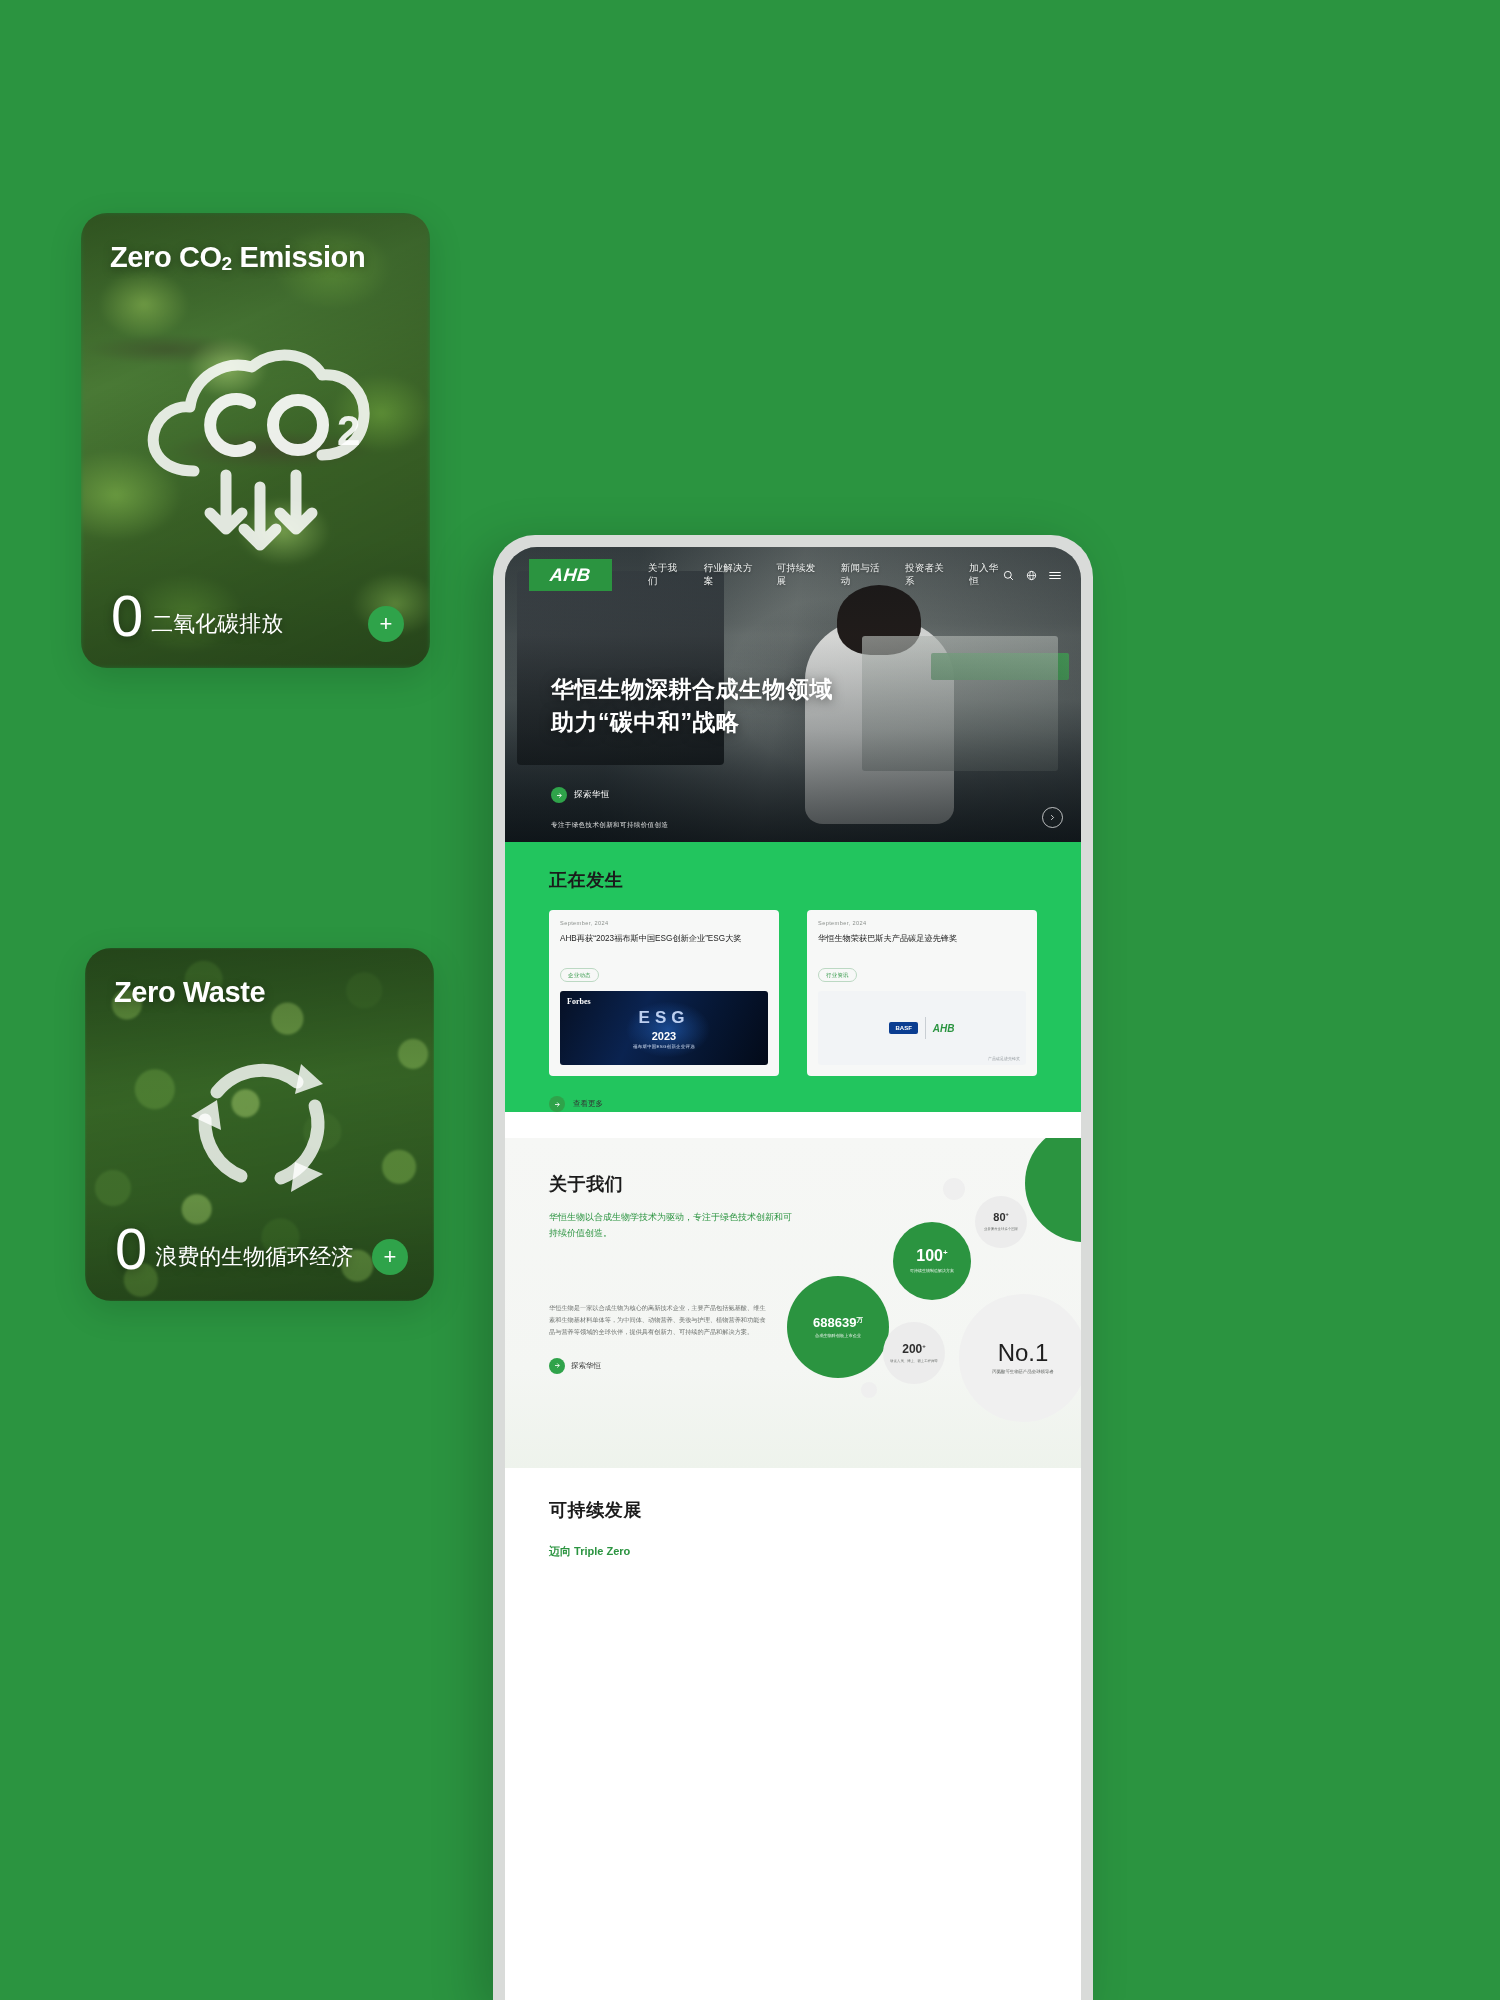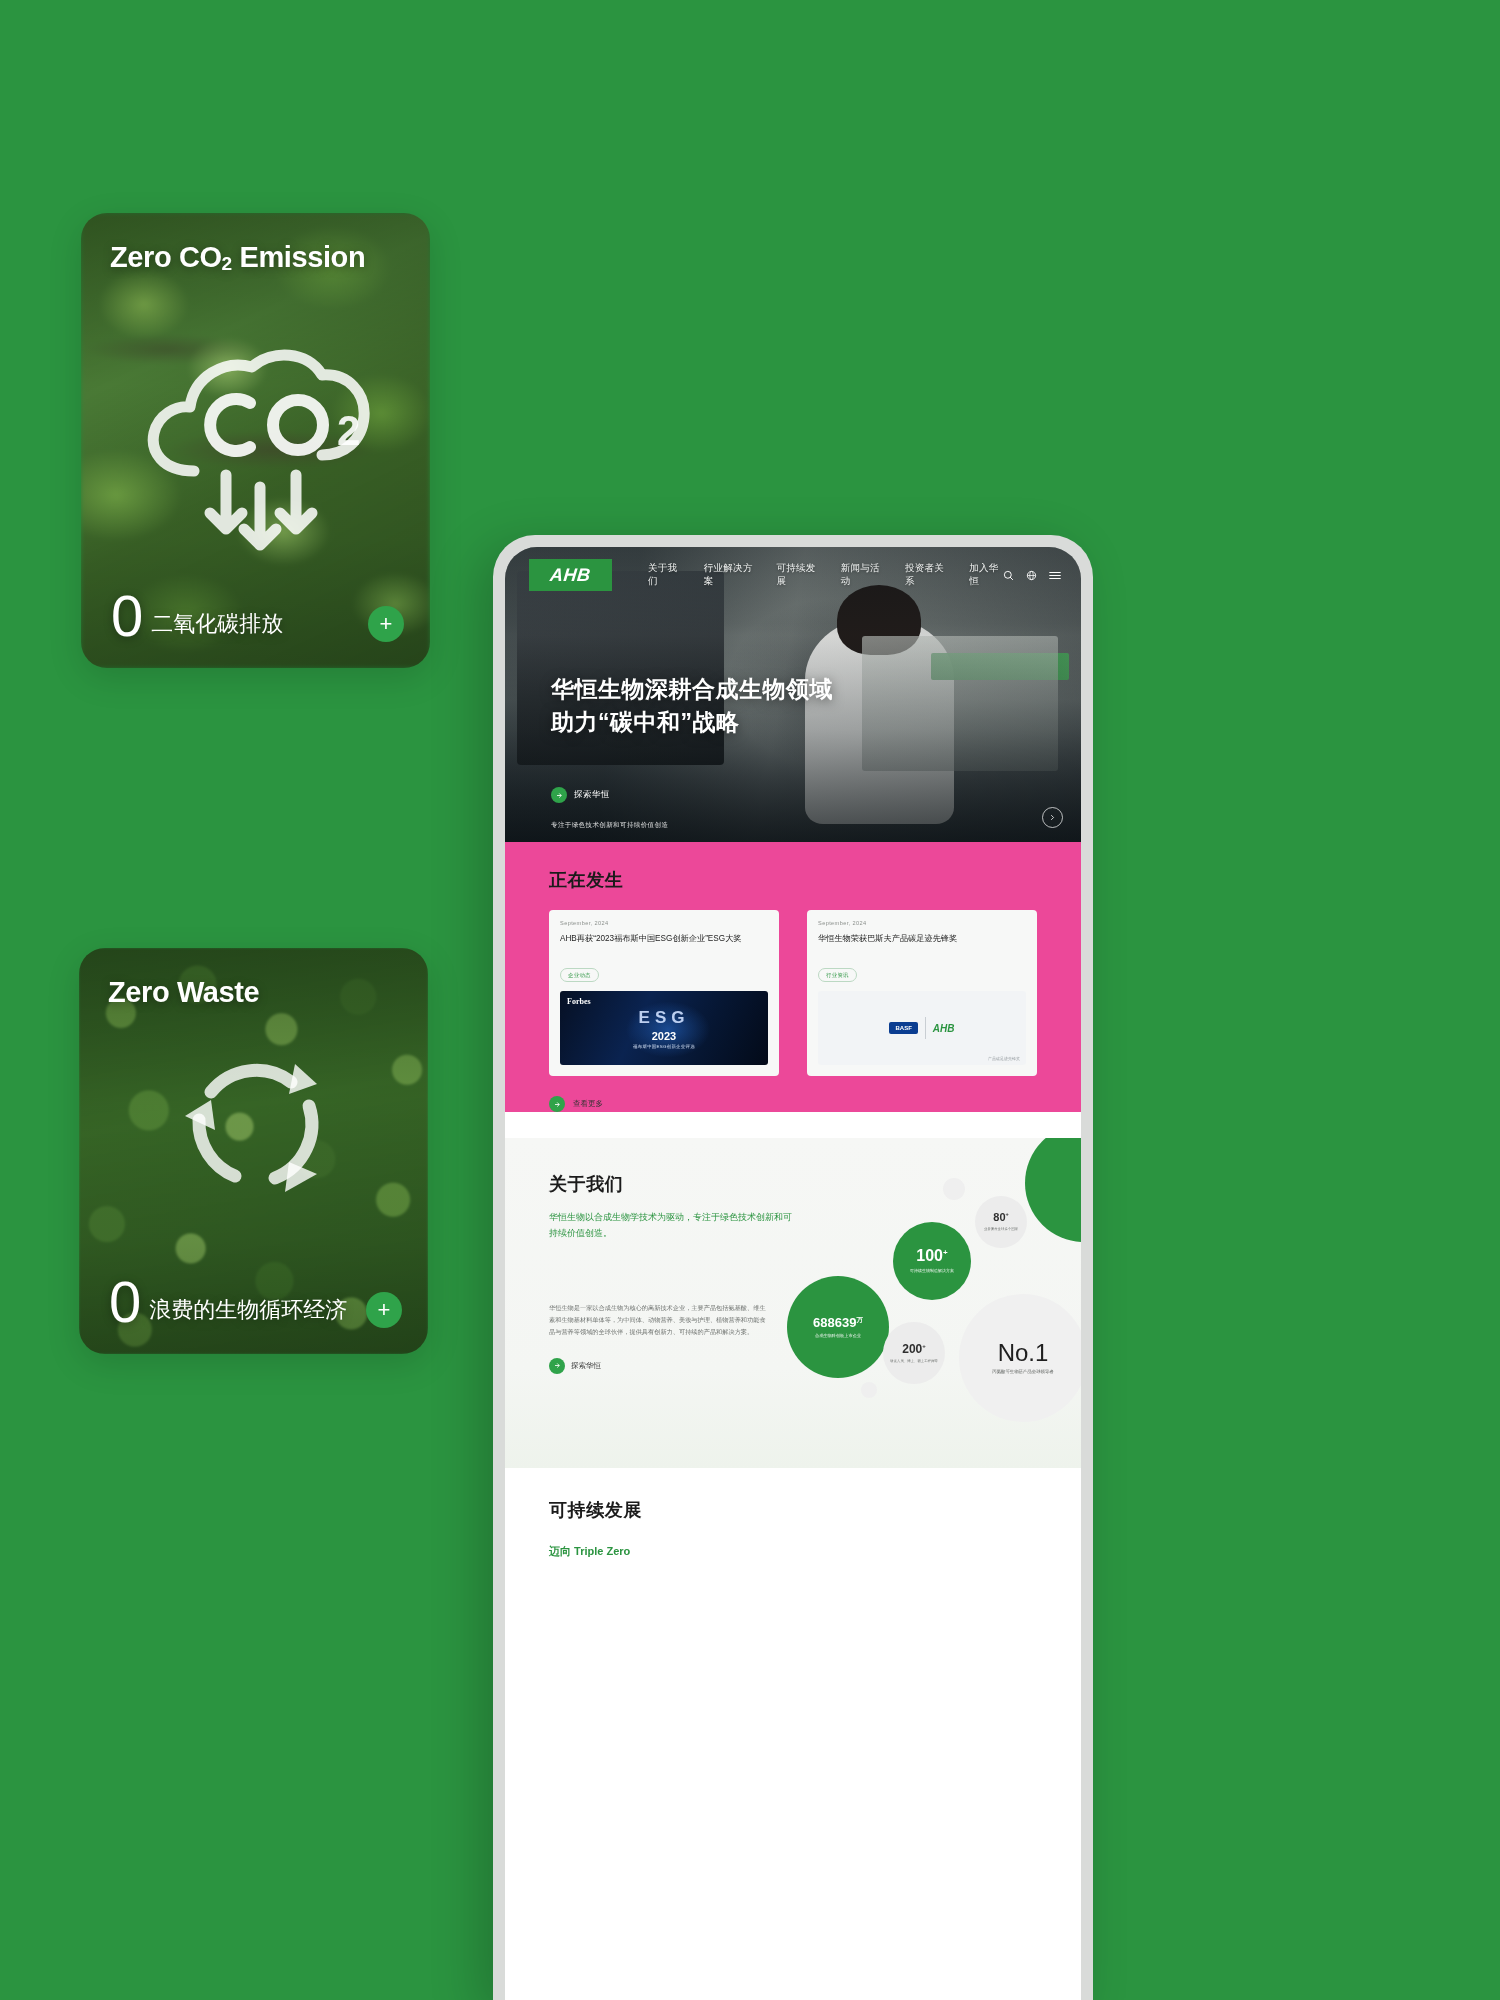--- a/index.html
+++ b/index.html
@@ -12,21 +12,21 @@
   body { background: #2b9440; position: relative; }
 
   
   .card {
     position: absolute;
     border-radius: 26px;
     overflow: hidden;
     box-shadow: 0 10px 34px rgba(0,0,0,0.14);
   }
   #card-co2 { left: 81px; top: 213px; width: 349px; height: 455px; }
-  #card-waste { left: 79px; top: 948px; width: 349px; height: 406px; }
+  #card-waste { left: 85px; top: 948px; width: 349px; height: 353px; }
 
   .card-bg { position: absolute; inset: 0; }
 
   
   .bg-canopy {
     background:
       radial-gradient(ellipse 70px 54px at 18% 20%, rgba(150,200,90,.85), transparent 65%),
       radial-gradient(ellipse 90px 64px at 72% 12%, rgba(120,180,70,.80), transparent 66%),
       radial-gradient(ellipse 66px 50px at 42% 34%, rgba(175,215,120,.75), transparent 62%),
       radial-gradient(ellipse 80px 62px at 86% 44%, rgba(110,165,62,.80), transparent 64%),
@@ -194,21 +194,21 @@
   }
   .hero-next {
     position:absolute; right:18px; bottom:14px; z-index:3;
     width:21px; height:21px; border-radius:50%;
     border:1px solid rgba(255,255,255,.7);
     display:flex; align-items:center; justify-content:center; cursor:pointer;
   }
   .hero-next svg{display:block;}
 
   
-  .news { padding: 26px 44px 0 44px; background:#ec4899; }
+  .news { padding: 26px 44px 0 44px; background:#22c55e; }
   .sec-title { font-size:18px; font-weight:700; color:#1b1b1b; letter-spacing:.6px; }
   .news-grid { display:flex; gap:28px; margin-top:18px; }
   .news-card {
     flex:1; background:#f7f8f7; border-radius:4px; padding:10px 11px 11px 11px;
     cursor:pointer; display:flex; flex-direction:column;
   }
   .news-date { font-size:5.6px; color:#8b8f8c; letter-spacing:.4px; }
   .news-head {
     margin-top:7px; font-size:8.2px; line-height:1.55; color:#1f1f1f; font-weight:500;
     min-height:26px;

